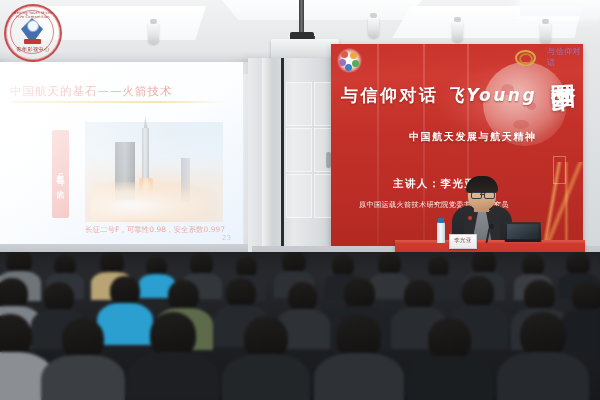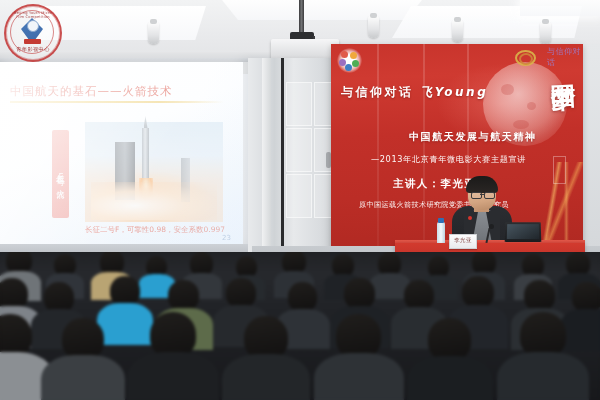--- a/index.html
+++ b/index.html
@@ -124,21 +124,21 @@
     background:radial-gradient(circle at 50% 50%,#fff 32%,rgba(255,255,255,.55) 55%,rgba(255,255,255,0) 72%);}
   .logo-petal{position:absolute;width:7px;height:7px;border-radius:50%;}
   .logo-ring{position:absolute;left:184px;top:6px;width:17px;height:12px;
     border:2px solid #d9b54a;border-radius:50%;opacity:.9;}
   .logo-ring2{position:absolute;left:188px;top:9px;width:10px;height:8px;
     border:2px solid #cf8a3a;border-radius:50%;opacity:.85;}
   .logo-cctv{position:absolute;left:216px;top:2px;width:34px;height:14px;
     color:#9a7fd0;font-size:8px;letter-spacing:.5px;opacity:.85;}
 
   .bn-line1{position:absolute;left:10px;top:40px;width:200px;
-    color:#fff;font-size:12px;font-weight:bold;letter-spacing:2.5px;white-space:nowrap;
+    color:#fff;font-size:17px;font-weight:bold;letter-spacing:2.5px;white-space:nowrap;
     text-shadow:0 1px 2px rgba(110,20,15,.55);}
   .bn-young{font-family:"DejaVu Sans","Liberation Sans",sans-serif;font-style:italic;}
   .bn-line2{position:absolute;left:32px;top:86px;width:190px;
     color:#fff;font-size:10px;font-weight:bold;letter-spacing:1.6px;white-space:nowrap;
     text-shadow:0 1px 2px rgba(110,20,15,.5);margin-left:46px;}
   .bn-line3{position:absolute;left:40px;top:110px;width:180px;
     color:#fff;font-size:8.2px;letter-spacing:.6px;white-space:nowrap;opacity:.96;}
   .bn-line4{position:absolute;left:62px;top:133px;width:150px;
     color:#fff;font-size:10.5px;font-weight:bold;letter-spacing:1.4px;white-space:nowrap;}
   .bn-line5{position:absolute;left:28px;top:156px;width:215px;
@@ -332,21 +332,20 @@
     <div class="logo-ring2"></div>
     <div class="logo-cctv">与信仰对话</div>
 
     <div class="banner-rays"></div>
 
     <div class="bn-line1">
       <span>与信仰对话</span>
       <span class="bn-young">飞Young</span>
     </div>
     <div class="bn-line2">中国航天发展与航天精神</div>
-    <div class="bn-line3">—2013年北京青年微电影大赛主题宣讲</div>
     <div class="bn-line4">主讲人：李光亚</div>
     <div class="bn-line5">原中国运载火箭技术研究院党委书记、研究员</div>
 
     <div class="calligraphy">中国梦</div>
     <div class="calli-seal"></div>
   </div>
 
   <div class="stage-floor"></div>
 
   <div class="spk-body"></div>

